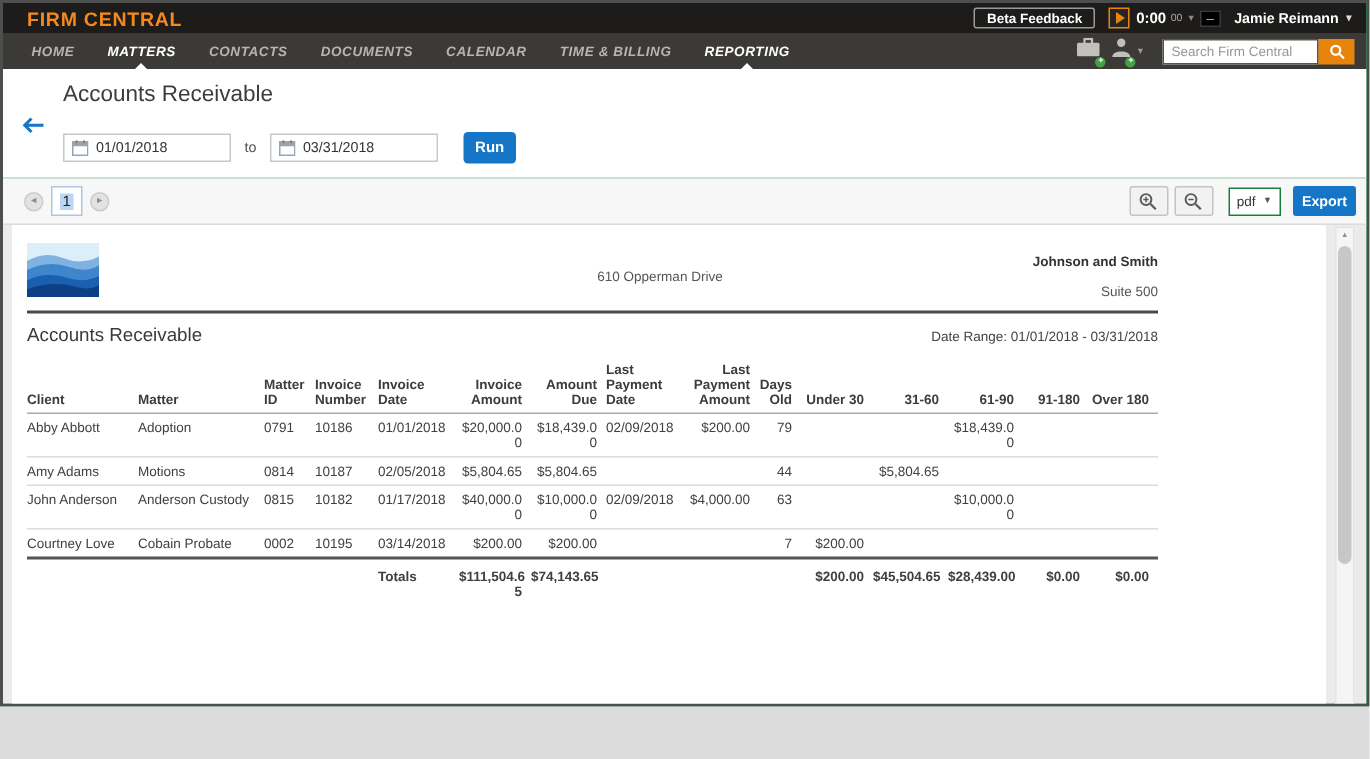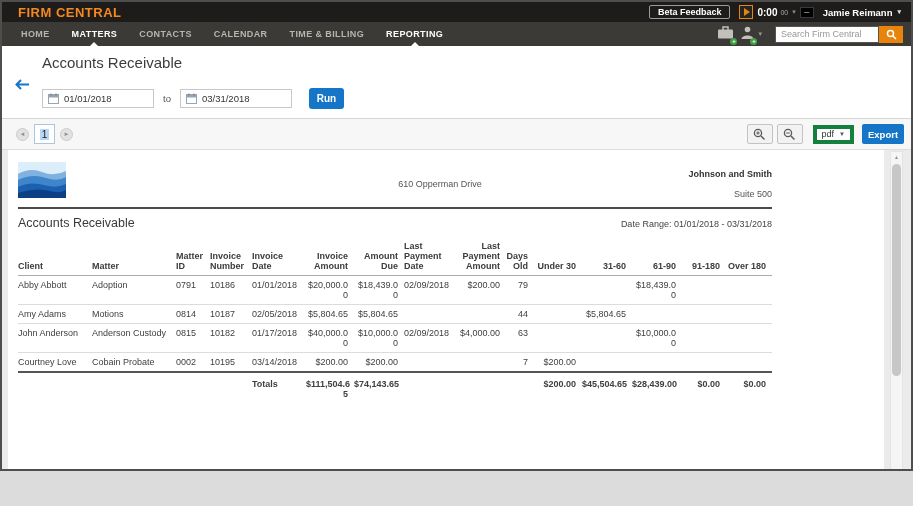--- a/index.html
+++ b/index.html
@@ -16,21 +16,21 @@
   .play-tri { width:0; height:0; border-left:6px solid #e8830c; border-top:4px solid transparent; border-bottom:4px solid transparent; margin-left:1px; }
   .time { color:#fff; font-size:10px; font-weight:bold; }
   .secs { color:#a9a9a9; font-size:7px; margin-left:-1px; }
   .tchev { color:#8a8a8a; font-size:7px; cursor:pointer; }
   .collapse-btn { width:14px; height:11px; background:#000; border:1px solid #3a3a3a; color:#c0c0c0; font-size:9px; line-height:8px; text-align:center; cursor:pointer; }
   .user { display:flex; align-items:center; gap:5px; color:#fff; font-size:9.5px; font-weight:bold; cursor:pointer; }
   .user .caret { font-size:7px; color:#ddd; }
 
   
   .navbar { height:24px; background:#3b3a37; display:flex; align-items:center; justify-content:space-between; padding:0 8px 0 8px; }
-  .nav-items { display:flex; height:100%; align-items:flex-start; }
+  .nav-items { display:flex; height:100%; align-items:flex-start;font-style:italic; }
   .nav-item { position:relative; height:100%; display:flex; align-items:center; padding:0 11px; color:#b7b5b0; font-size:9px; font-weight:bold; letter-spacing:.4px; cursor:pointer; }
   .nav-item.active { color:#fff; }
   .nav-item .tri { position:absolute; bottom:0; left:50%; margin-left:-4px; width:0; height:0; border-left:4px solid transparent; border-right:4px solid transparent; border-bottom:4px solid #ffffff; }
   .nav-right { display:flex; align-items:center; gap:7px;padding-left:16px; }
   .icon-badge { position:relative; display:inline-block; cursor:pointer; }
   .badge { position:absolute; right:-3px; bottom:-2px; width:7px; height:7px; background:#43a047; border-radius:50%; color:#fff; font-size:6px; line-height:7px; text-align:center; font-weight:bold; }
   .mini-caret { color:#9a9893; font-size:7px; cursor:pointer; margin-left:-3px; }
   .nav-search { display:flex; align-items:center; margin-left:6px; }
   .nav-search input { width:104px; height:17px; border:1px solid #565450; background:#fff; font-size:9px; padding:0 5px; font-family:inherit; color:#333; }
   .nav-search input::placeholder { color:#979797; }
@@ -49,21 +49,21 @@
 
   
   .viewer-toolbar { height:31px; background:#f7f7f7; border-bottom:1px solid #dcdcdc; display:flex; align-items:center; justify-content:space-between; padding:0 7px 0 14px; }
   .pager { display:flex; align-items:center; gap:5px; }
   .pg-circle { width:13px; height:13px; border-radius:50%; background:#e2e2e2; border:1px solid #cscsc; border:1px solid #cbcbcb; color:#8f8f8f; font-size:6px; line-height:11px; text-align:center; cursor:pointer; }
   .page-box { width:21px; height:20px; border:1px solid #aec6dd; background:#fff; display:flex; align-items:center; justify-content:center; cursor:text; }
   .page-box .sel { background:#b9d6f2; color:#222; font-size:10px; padding:0 2px; }
   .vt-right { display:flex; align-items:center; }
   .zoom-btn { width:26px; height:20px; background:#f2f2f2; border:1px solid #c3c3c3; border-radius:2px; display:flex; align-items:center; justify-content:center; cursor:pointer; }
   .zoom-btn + .zoom-btn { margin-left:4px; }
-  .fmt-select { margin-left:10px; height:19px; background:#fff; border:4px solid #15803d; display:flex; align-items:center; padding:0 5px; gap:5px; font-size:9px; color:#333; cursor:pointer; }
+  .fmt-select { margin-left:10px; height:19px; background:#fff; border:1px solid #15803d; display:flex; align-items:center; padding:0 5px; gap:5px; font-size:9px; color:#333; cursor:pointer; }
   .fmt-select .sc { font-size:6px; color:#555; }
   .export-btn { margin-left:8px; width:42px; height:20px; background:#1576c8; color:#fff; border:none; border-radius:2px; font-size:9.5px; font-weight:bold; font-family:inherit; cursor:pointer; }
 
   
   .viewer { position:relative; height:354px; background:#ebebeb; }
   .page { position:absolute; left:6px; top:0; bottom:0; width:876px; background:#fff; }
   .page-inner { padding:12px 112px 0 10px; color:#404040; }
   .doc-head { display:grid; grid-template-columns:1fr auto 1fr; align-items:start; }
   .logo { width:48px; height:36px; display:block; }
   .doc-address { font-size:9px; color:#555; margin-top:17px; position:relative; left:45px; }
@@ -117,20 +117,23 @@
     <div class="nav-items">
         <div class="nav-item">
           <span>HOME</span>
         </div>
         <div class="nav-item active">
           <span>MATTERS</span>
           <span class="tri"></span>
         </div>
         <div class="nav-item">
           <span>CONTACTS</span>
+        </div>
+        <div class="nav-item">
+          <span>DOCUMENTS</span>
         </div>
         <div class="nav-item">
           <span>CALENDAR</span>
         </div>
         <div class="nav-item">
           <span>TIME &amp; BILLING</span>
         </div>
         <div class="nav-item active">
           <span>REPORTING</span>
           <span class="tri"></span>

